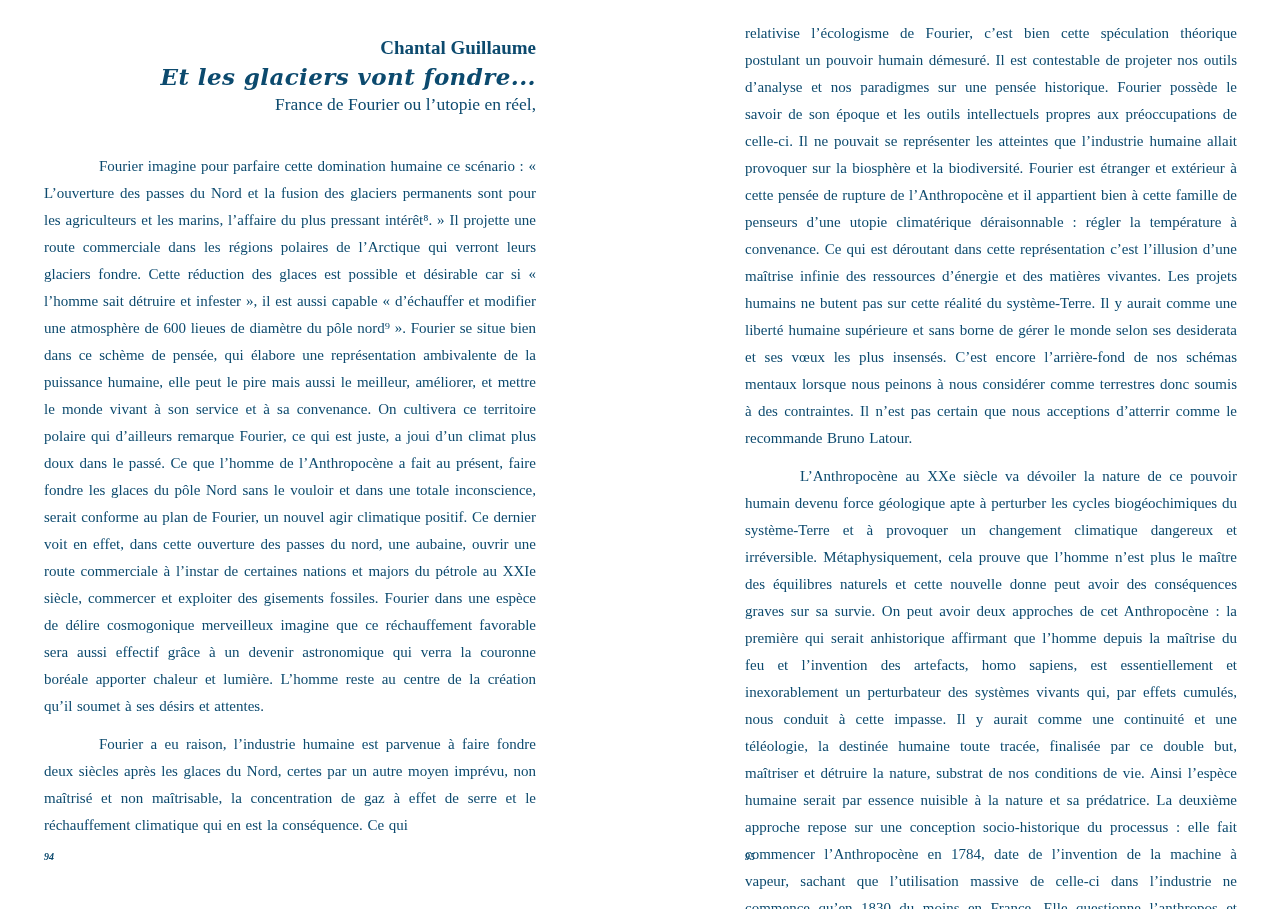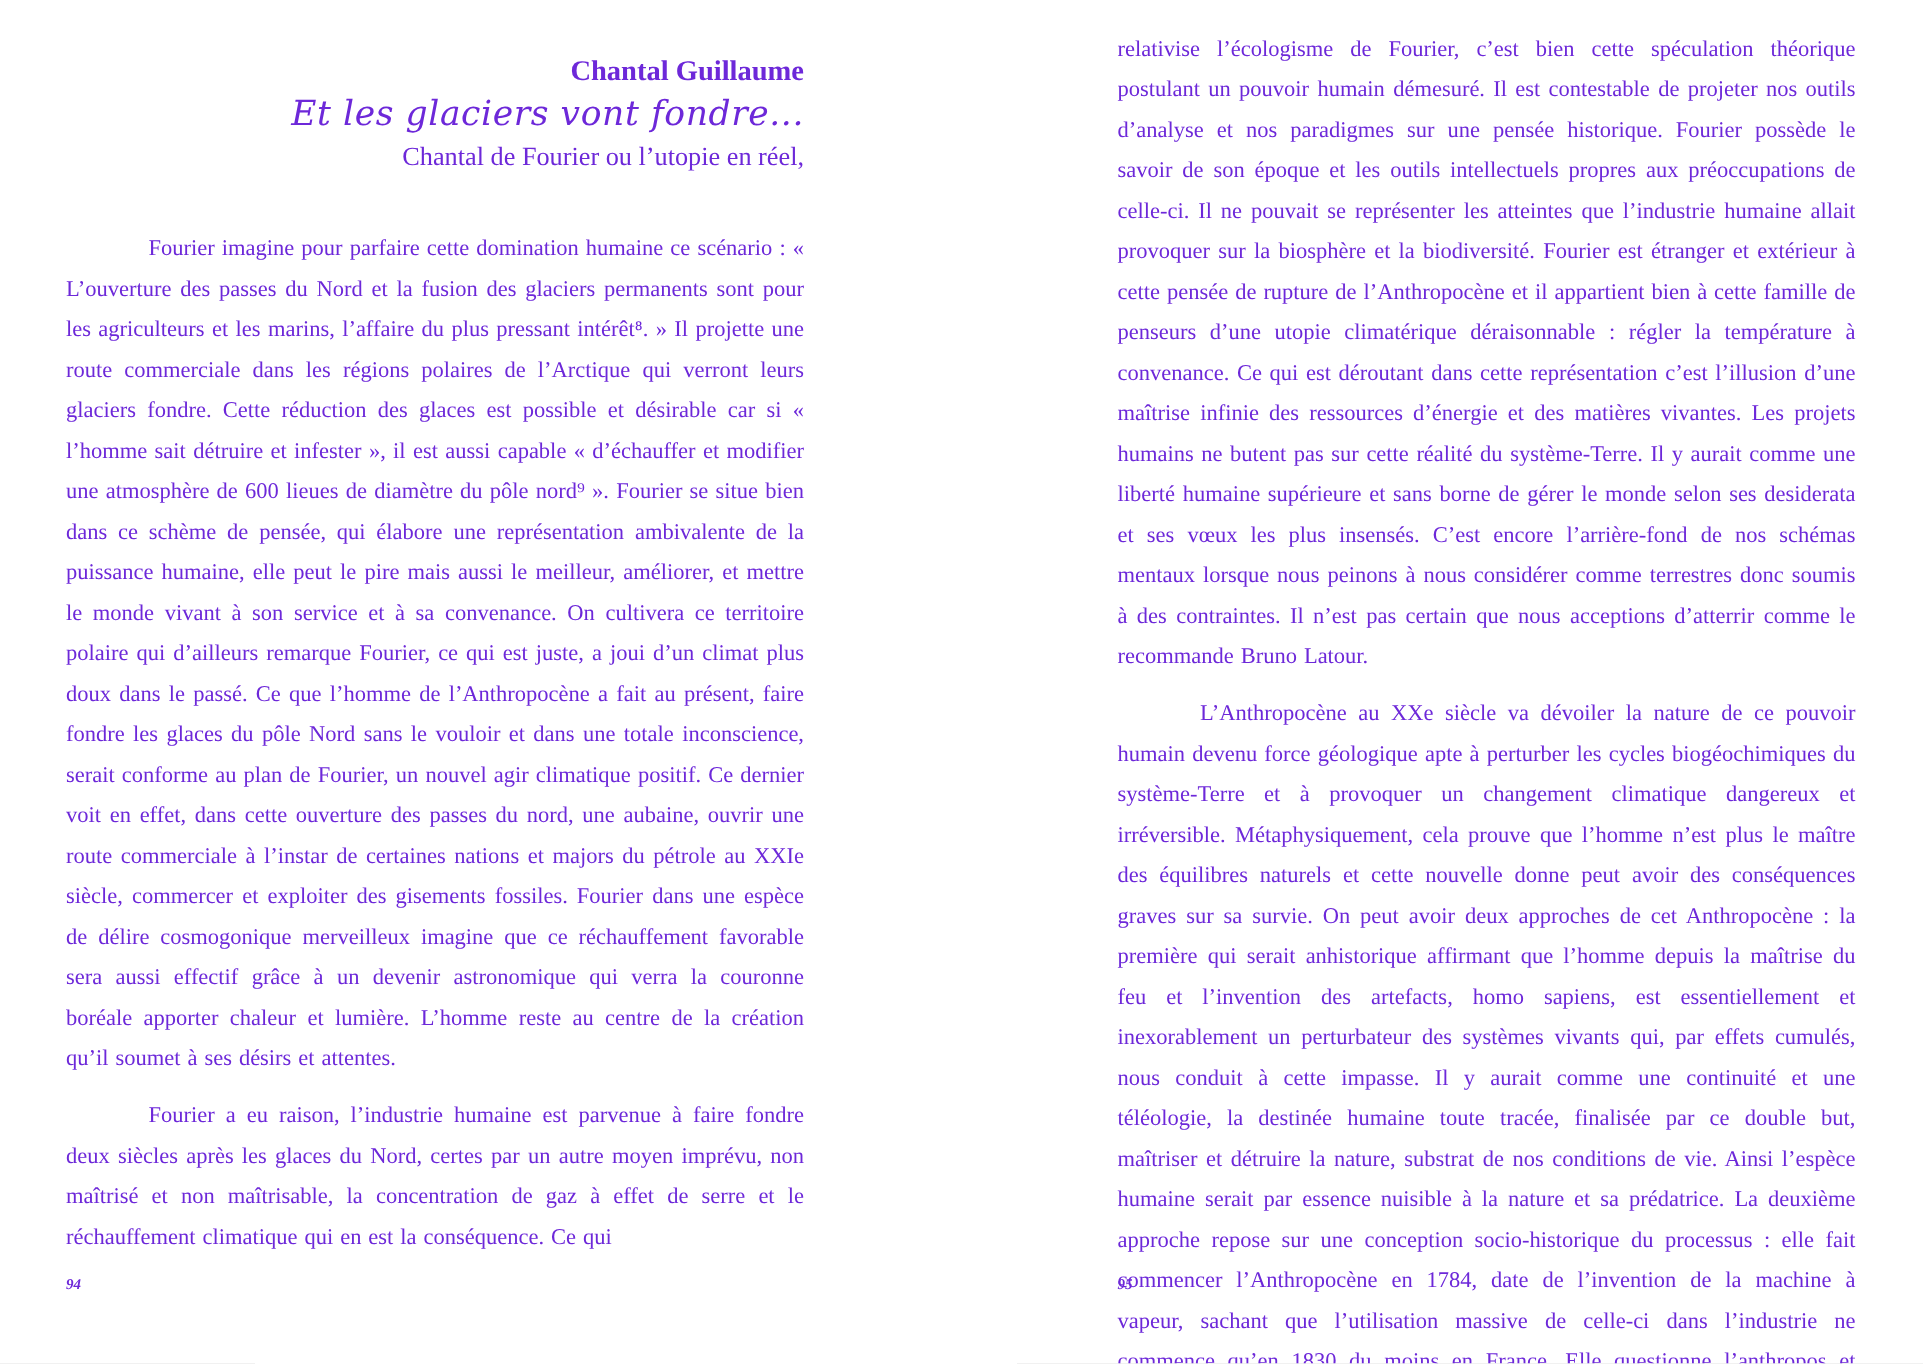--- a/index.html
+++ b/index.html
@@ -7,21 +7,21 @@
     padding: 0;
     background: #e8e8e8;
   }
   .spread {
     position: relative;
     width: 1282px;
     height: 909px;
     background: #ffffff;
     overflow: hidden;
     font-family: "Liberation Serif", "DejaVu Serif", serif;
-    color: #6d28d9;
+    color: #0c4a6e;
   }
   .column {
     position: absolute;
     width: 492px;
   }
   #col-left  { left: 44px;  top: 34px; }
   #col-right { left: 745px; top: 20px; }
 
   
   .chapter-header {
@@ -30,21 +30,21 @@
   }
   .author-name {
     font-size: 19px;
     line-height: 27px;
     font-weight: bold;
   }
   .chapter-title {
     font-family: "DejaVu Serif", serif;
     font-size: 23px;
     line-height: 31px;
-    font-weight: normal;
+    font-weight: bold;
     font-style: italic;
     letter-spacing: 0.4px;
   }
   .source-line {
     font-size: 17.5px;
     line-height: 25px;
   }
   .source-line .italic { }
 
   
@@ -72,21 +72,21 @@
 </head>
 <body>
 
 <div class="spread">
 
   <div class="column" id="col-left">
 
     <div class="chapter-header">
       <div class="author-name">Chantal Guillaume</div>
       <div class="chapter-title">Et les glaciers vont fondre...</div>
-      <div class="source-line"><span>Chantal de </span><span class="italic">Fourier ou l’utopie en réel</span><span>,</span></div>
+      <div class="source-line"><span>France de </span><span class="italic">Fourier ou l’utopie en réel</span><span>,</span></div>
     </div>
 
     <div class="body-text">
       <p class="indent">Fourier imagine pour parfaire cette domination humaine ce scénario : « L’ouverture des passes du Nord et la fusion des glaciers permanents sont pour les agriculteurs et les marins, l’affaire du plus pressant intérêt⁸. » Il projette une route commerciale dans les régions polaires de l’Arctique qui verront leurs glaciers fondre. Cette réduction des glaces est possible et désirable car si « l’homme sait détruire et infester », il est aussi capable « d’échauffer et modifier une atmosphère de 600 lieues de diamètre du pôle nord⁹ ». Fourier se situe bien dans ce schème de pensée, qui élabore une représentation ambivalente de la puissance humaine, elle peut le pire mais aussi le meilleur, améliorer, et mettre le monde vivant à son service et à sa convenance. On cultivera ce territoire polaire qui d’ailleurs remarque Fourier, ce qui est juste, a joui d’un climat plus doux dans le passé. Ce que l’homme de l’Anthropocène a fait au présent, faire fondre les glaces du pôle Nord sans le vouloir et dans une totale inconscience, serait conforme au plan de Fourier, un nouvel agir climatique positif. Ce dernier voit en effet, dans cette ouverture des passes du nord, une aubaine, ouvrir une route commerciale à l’instar de certaines nations et majors du pétrole au XXIe siècle, commercer et exploiter des gisements fossiles. Fourier dans une espèce de délire cosmogonique merveilleux imagine que ce réchauffement favorable sera aussi effectif grâce à un devenir astronomique qui verra la couronne boréale apporter chaleur et lumière. L’homme reste au centre de la création qu’il soumet à ses désirs et attentes.</p>
       <p class="indent">Fourier a eu raison, l’industrie humaine est parvenue à faire fondre deux siècles après les glaces du Nord, certes par un autre moyen imprévu, non maîtrisé et non maîtrisable, la concentration de gaz à effet de serre et le réchauffement climatique qui en est la conséquence. Ce qui</p>
     </div>
 
   </div>
 
   <div class="column" id="col-right">

